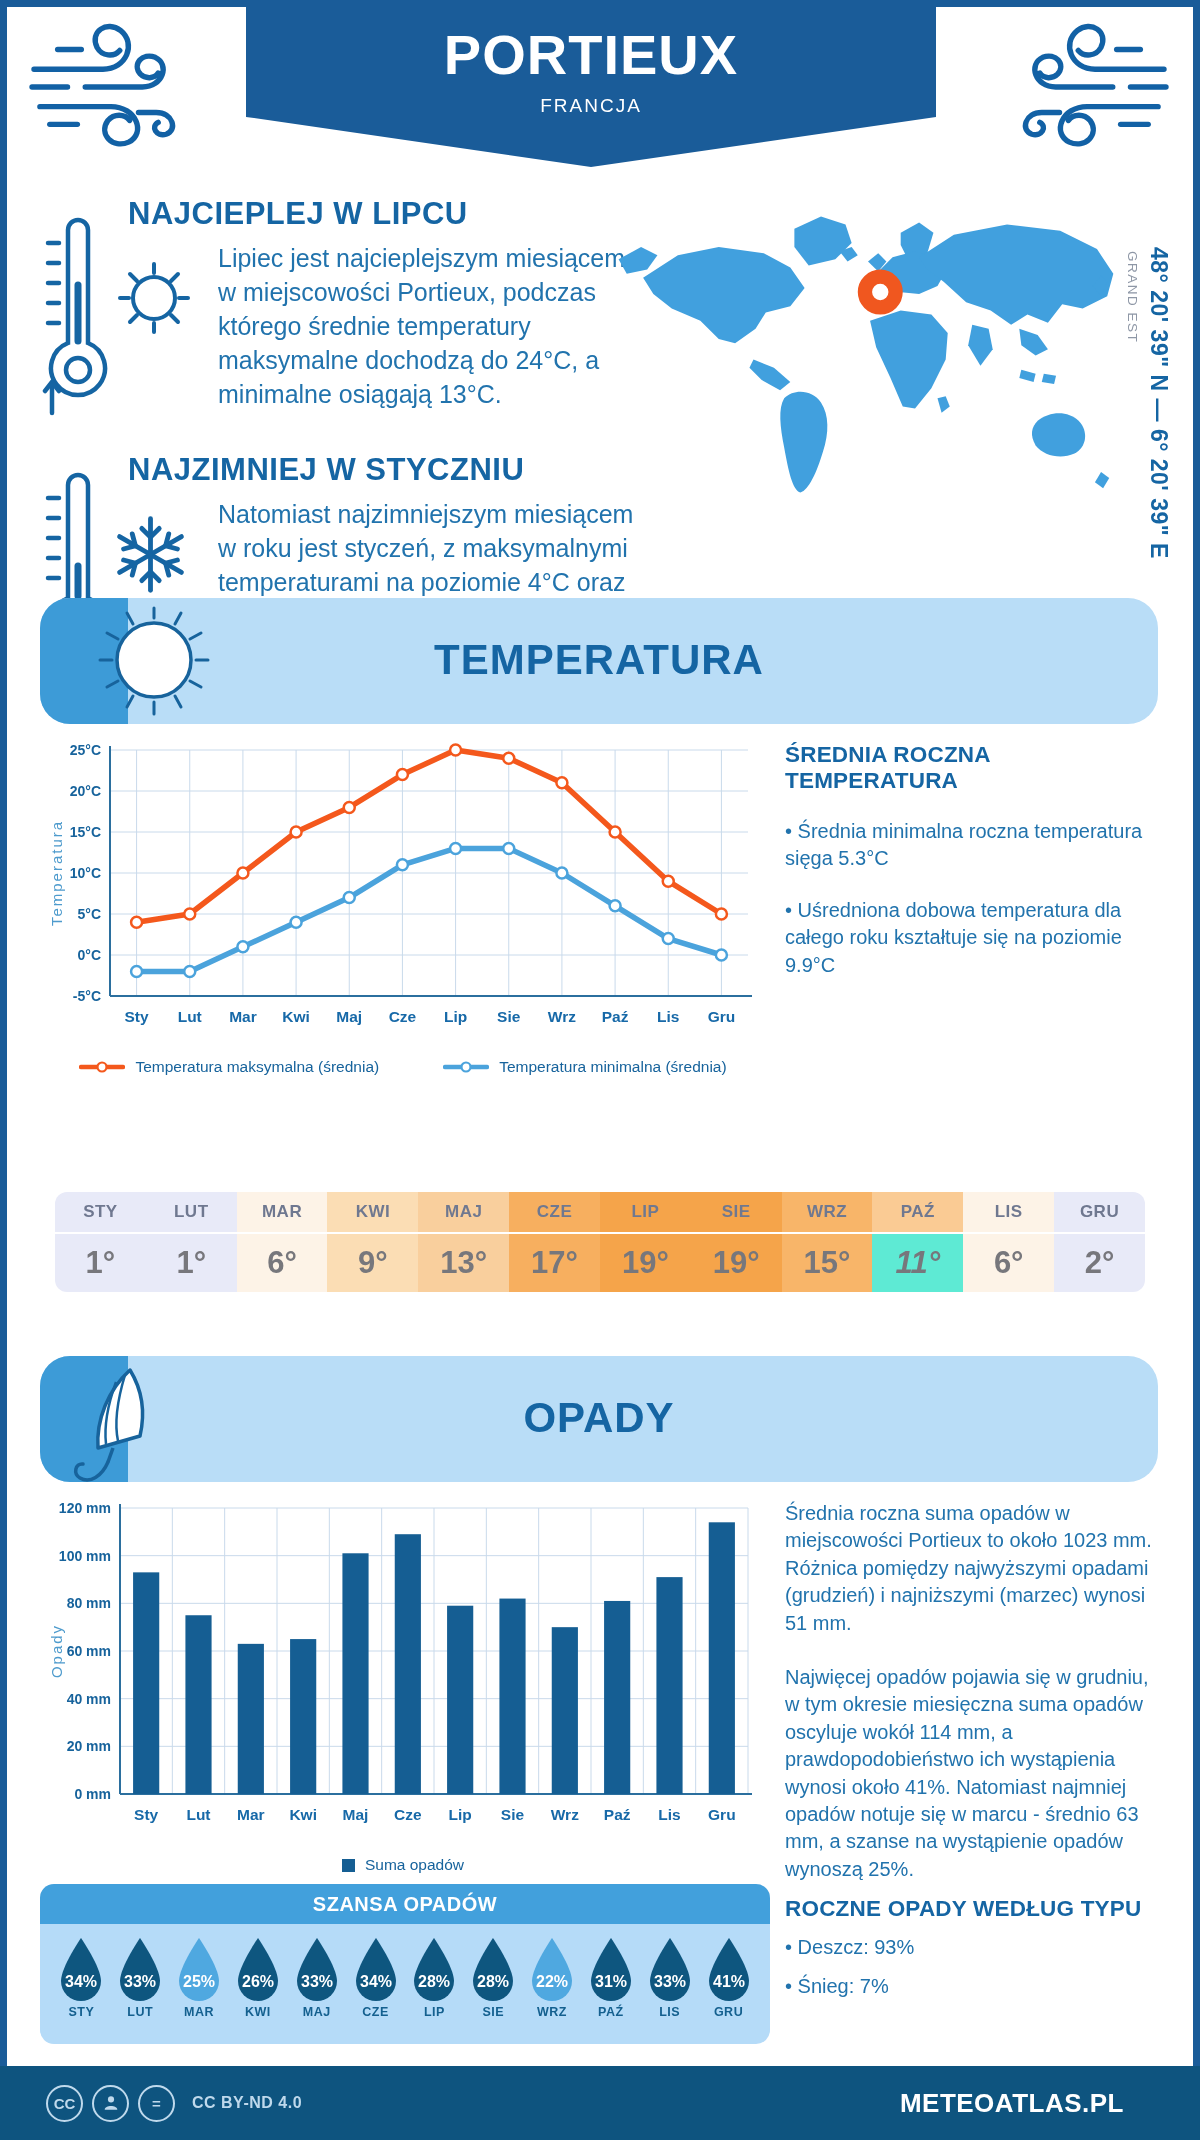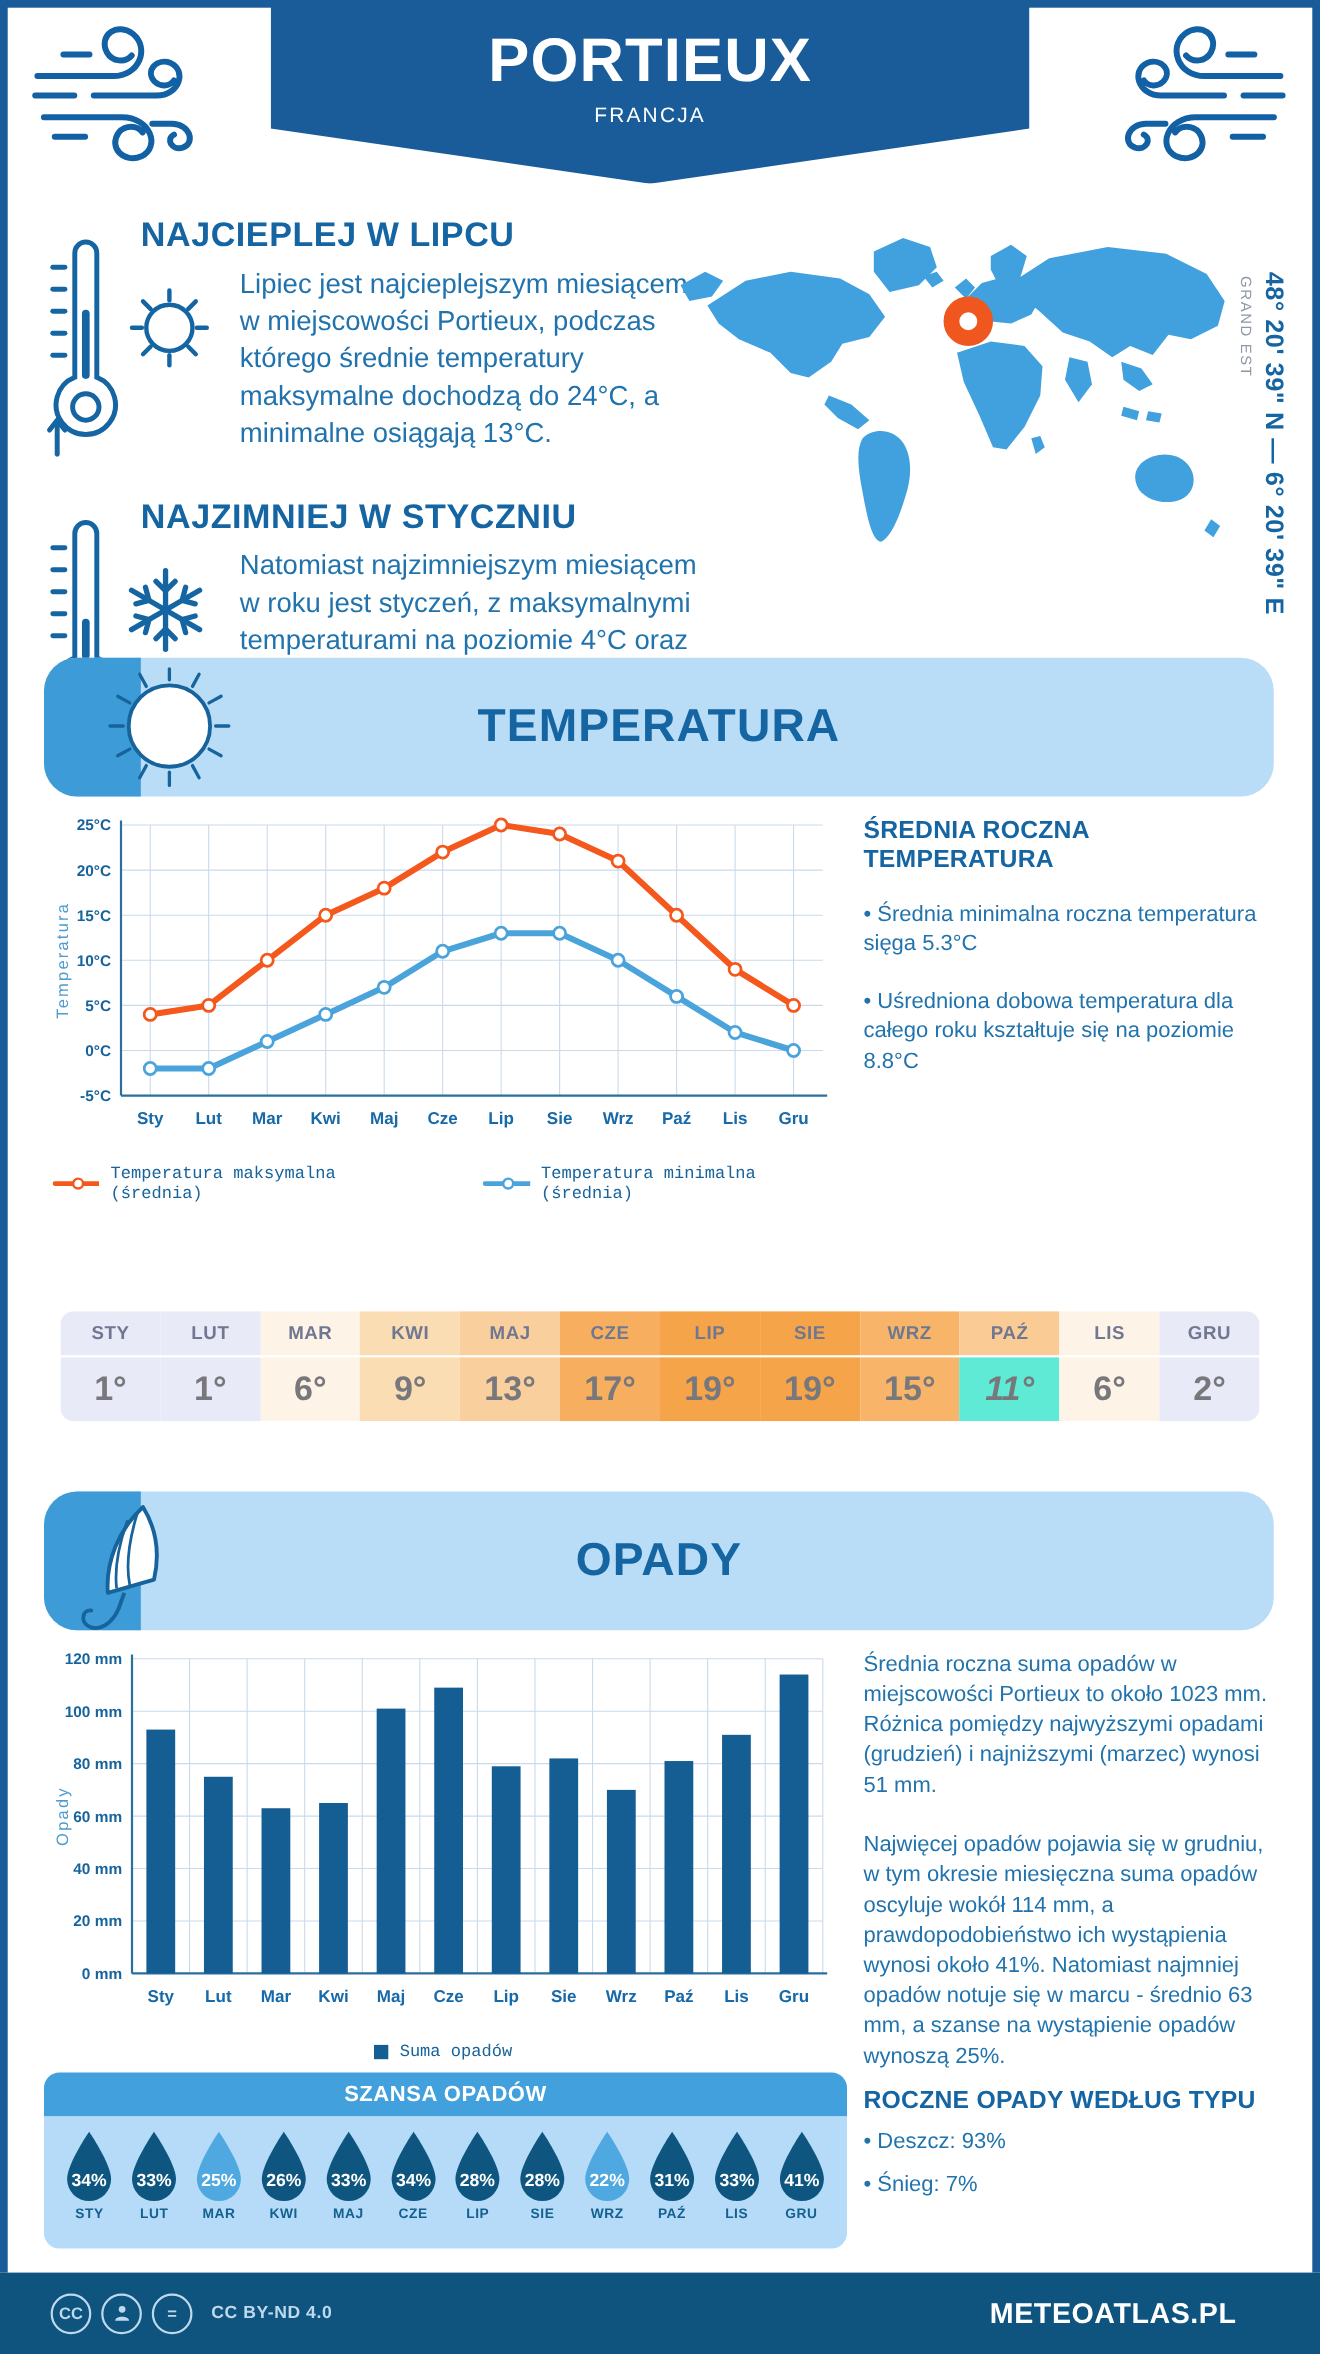--- a/index.html
+++ b/index.html
@@ -40,21 +40,21 @@
   .band-title { position:absolute; left:0; top:38px; width:100%; text-align:center; font-size:42px; font-weight:800;
                 color:#1565A3; letter-spacing:1px; }
   .band-icon { position:absolute; left:26px; top:8px; }
   #temp-band { top:598px; }
   #rain-band { top:1356px; }
 
   
   .chart { position:absolute; left:48px; width:710px; }
   #temp-chart { top:738px; height:300px; }
   #rain-chart { top:1494px; height:355px; }
-  .legend { position:absolute; left:48px; width:710px; display:flex; justify-content:center; gap:64px; align-items:center;font-family:Liberation Mono, monospace; }
+  .legend { position:absolute; left:48px; width:710px; display:flex; justify-content:center; gap:64px; align-items:center; }
   #temp-legend { top:1058px; }
   #rain-legend { top:1856px; }
   .legend-item { display:flex; align-items:center; gap:10px; font-size:15.5px; color:#17639C; }
 
   
   .col-right { position:absolute; left:785px; width:374px; }
   #annual { top:742px; }
   #rain-text { top:1500px; }
   #rain-types { top:1896px; }
   .col-right h3 { font-size:22.5px; font-weight:800; color:#1565A3; letter-spacing:0.2px; }
@@ -318,21 +318,21 @@
           <circle cx="23" cy="7" r="4.5" fill="#fff" stroke="#4BA3DC" stroke-width="2.2"></circle>
         </svg>
         <span>Temperatura minimalna (średnia)</span>
       </div>
     </div>
 
   <div class="col-right" id="annual">
     <h3>ŚREDNIA ROCZNA TEMPERATURA</h3>
     <div>
         <div class="bullet">• Średnia minimalna roczna temperatura sięga 5.3°C</div>
-        <div class="bullet">• Uśredniona dobowa temperatura dla całego roku kształtuje się na poziomie 8.8°C</div>
+        <div class="bullet">• Uśredniona dobowa temperatura dla całego roku kształtuje się na poziomie 9.9°C</div>
       </div>
   </div>
 
   <div id="daily-table">
       <div class="trow trow-months">
         <div class="tcell" style="background: rgb(232, 234, 248);">STY</div>
         <div class="tcell" style="background: rgb(232, 234, 248);">LUT</div>
         <div class="tcell" style="background: rgb(253, 243, 231);">MAR</div>
         <div class="tcell" style="background: rgb(251, 221, 180);">KWI</div>
         <div class="tcell" style="background: rgb(249, 207, 157);">MAJ</div>

